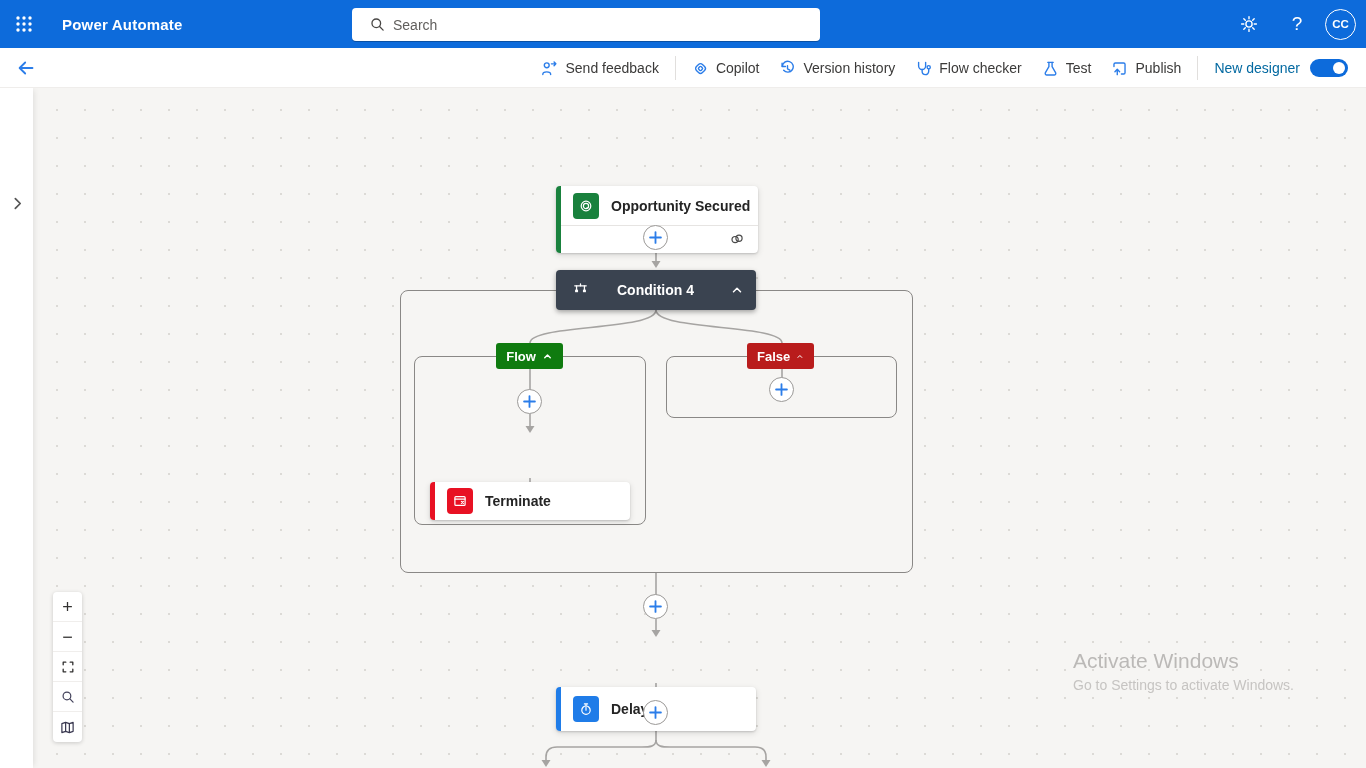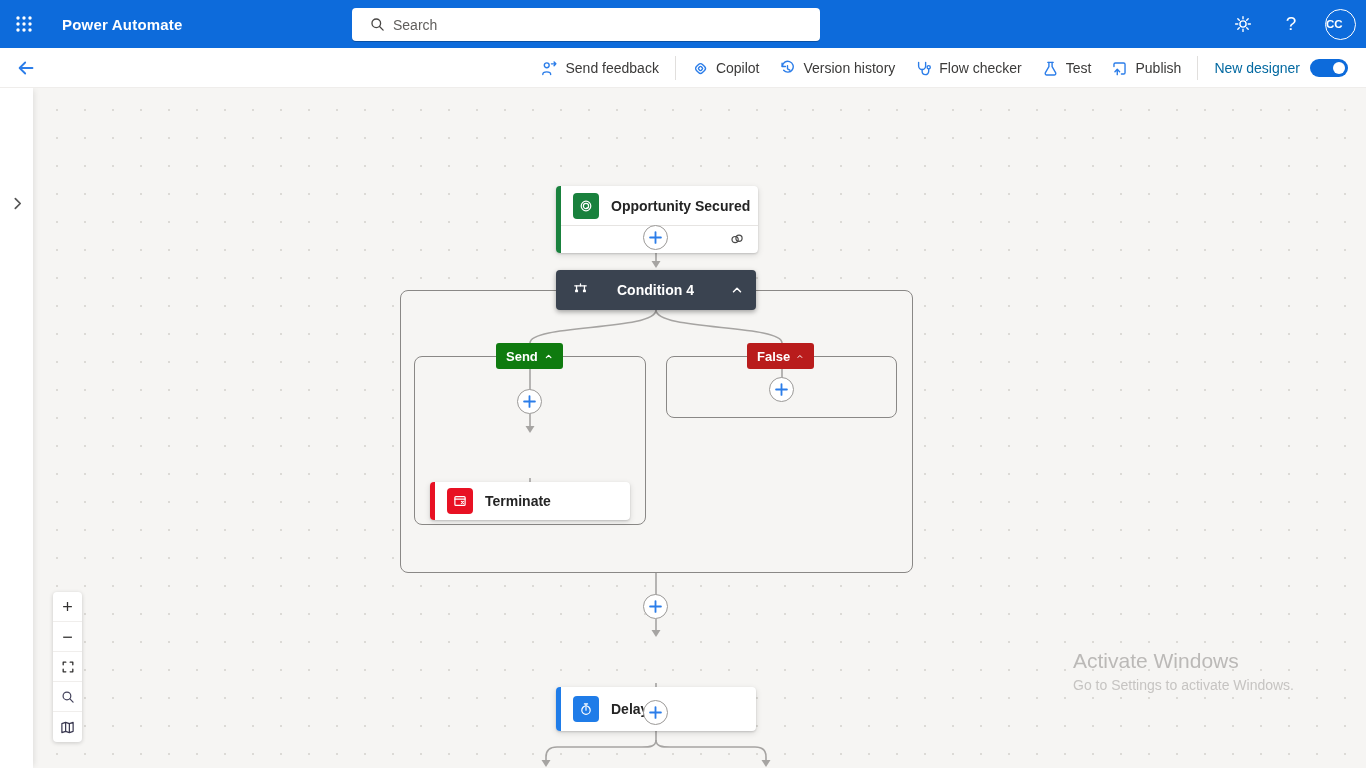--- a/index.html
+++ b/index.html
@@ -11,21 +11,21 @@
   .topbar { position:absolute; left:0; top:0; width:1366px; height:48px; background:#0d6bdb; display:flex; align-items:center; z-index:20; }
   .waffle { width:48px; height:48px; display:flex; align-items:center; justify-content:center; cursor:pointer; }
   .app-title { color:#fff; font-size:15px; font-weight:700; margin-left:14px; letter-spacing:.2px; }
   .searchbox { position:absolute; left:352px; top:8px; width:468px; height:33px; background:#fff; border-radius:4px; display:flex; align-items:center; padding:0 10px; box-shadow:0 1px 0 rgba(0,0,0,.25); }
   .searchbox svg { flex:0 0 auto; margin:0 8px 0 8px; }
   .searchbox input { border:none; outline:none; flex:1; font-size:14px; color:#323130; background:transparent; font-family:inherit; }
   .searchbox input::placeholder { color:#605e5c; }
   .topbar-right { position:absolute; right:0; top:0; height:48px; display:flex; align-items:center; gap:8px; padding-right:10px; }
   .top-icon-btn { width:40px; height:40px; display:flex; align-items:center; justify-content:center; color:#fff; cursor:pointer; }
   .help-q { color:#fff; font-size:19px; font-weight:400; }
-  .avatar { width:31px; height:31px; border-radius:50%; border:1.5px solid #fff; color:#fff; display:flex; align-items:center; font-size:11.5px; font-weight:600; margin-left:6px; cursor:pointer; }
+  .avatar { width:31px; height:31px; border-radius:50%; border:1.5px solid #fff; color:#fff; display:flex; align-items:center; justify-content:center; font-size:11.5px; font-weight:600; cursor:pointer; }
 
   
   .cmdbar { position:absolute; left:0; top:48px; width:1366px; height:40px; background:#fff; z-index:19; border-bottom:1px solid #efedeb; }
   .back-btn { position:absolute; left:10px; top:4px; width:32px; height:32px; display:flex; align-items:center; justify-content:center; cursor:pointer; }
   .cmd-group { position:absolute; right:0; top:0; height:40px; display:flex; align-items:center; padding-right:12px; }
   .cmd-item { display:flex; align-items:center; gap:7px; padding:0 10px; height:40px; cursor:pointer; color:#3b3a39; font-size:14px; white-space:nowrap; }
   .cmd-item .ic { color:#2b7de9; display:flex; align-items:center; }
   .cmd-divider { width:1px; height:24px; background:#e1dfdd; margin:0 6px; }
   .toggle-wrap { display:flex; align-items:center; gap:10px; padding:0 6px 0 10px; cursor:pointer; }
   .toggle-label { font-size:14px; color:#0369a1; }
@@ -283,21 +283,21 @@
       <rect x="2.9" y="7.2" width="2.8" height="2.4" fill="#fff" stroke="none"></rect>
       <rect x="10.3" y="7.2" width="2.8" height="2.4" fill="#fff" stroke="none"></rect>
     </svg>
     <span class="condition-title">Condition 4</span>
     <svg width="14" height="14" viewBox="0 0 14 14" fill="none" stroke="#fff" stroke-width="1.5" stroke-linecap="round" stroke-linejoin="round">
         <path d="M3.5,8.7 L7,5.2 L10.5,8.7"></path>
       </svg>
   </div>
 
   <div class="branch-label branch-true">
-    <span>Send</span>
+    <span>Flow</span>
     <svg width="11" height="11" viewBox="0 0 14 14" fill="none" stroke="#fff" stroke-width="1.8" stroke-linecap="round" stroke-linejoin="round">
         <path d="M3.5,8.7 L7,5.2 L10.5,8.7"></path>
       </svg>
   </div>
   <div class="branch-label branch-false">
     <span>False</span>
     <svg width="11" height="11" viewBox="0 0 14 14" fill="none" stroke="#fff" stroke-width="1.8" stroke-linecap="round" stroke-linejoin="round">
         <path d="M3.5,8.7 L7,5.2 L10.5,8.7"></path>
       </svg>
   </div>

